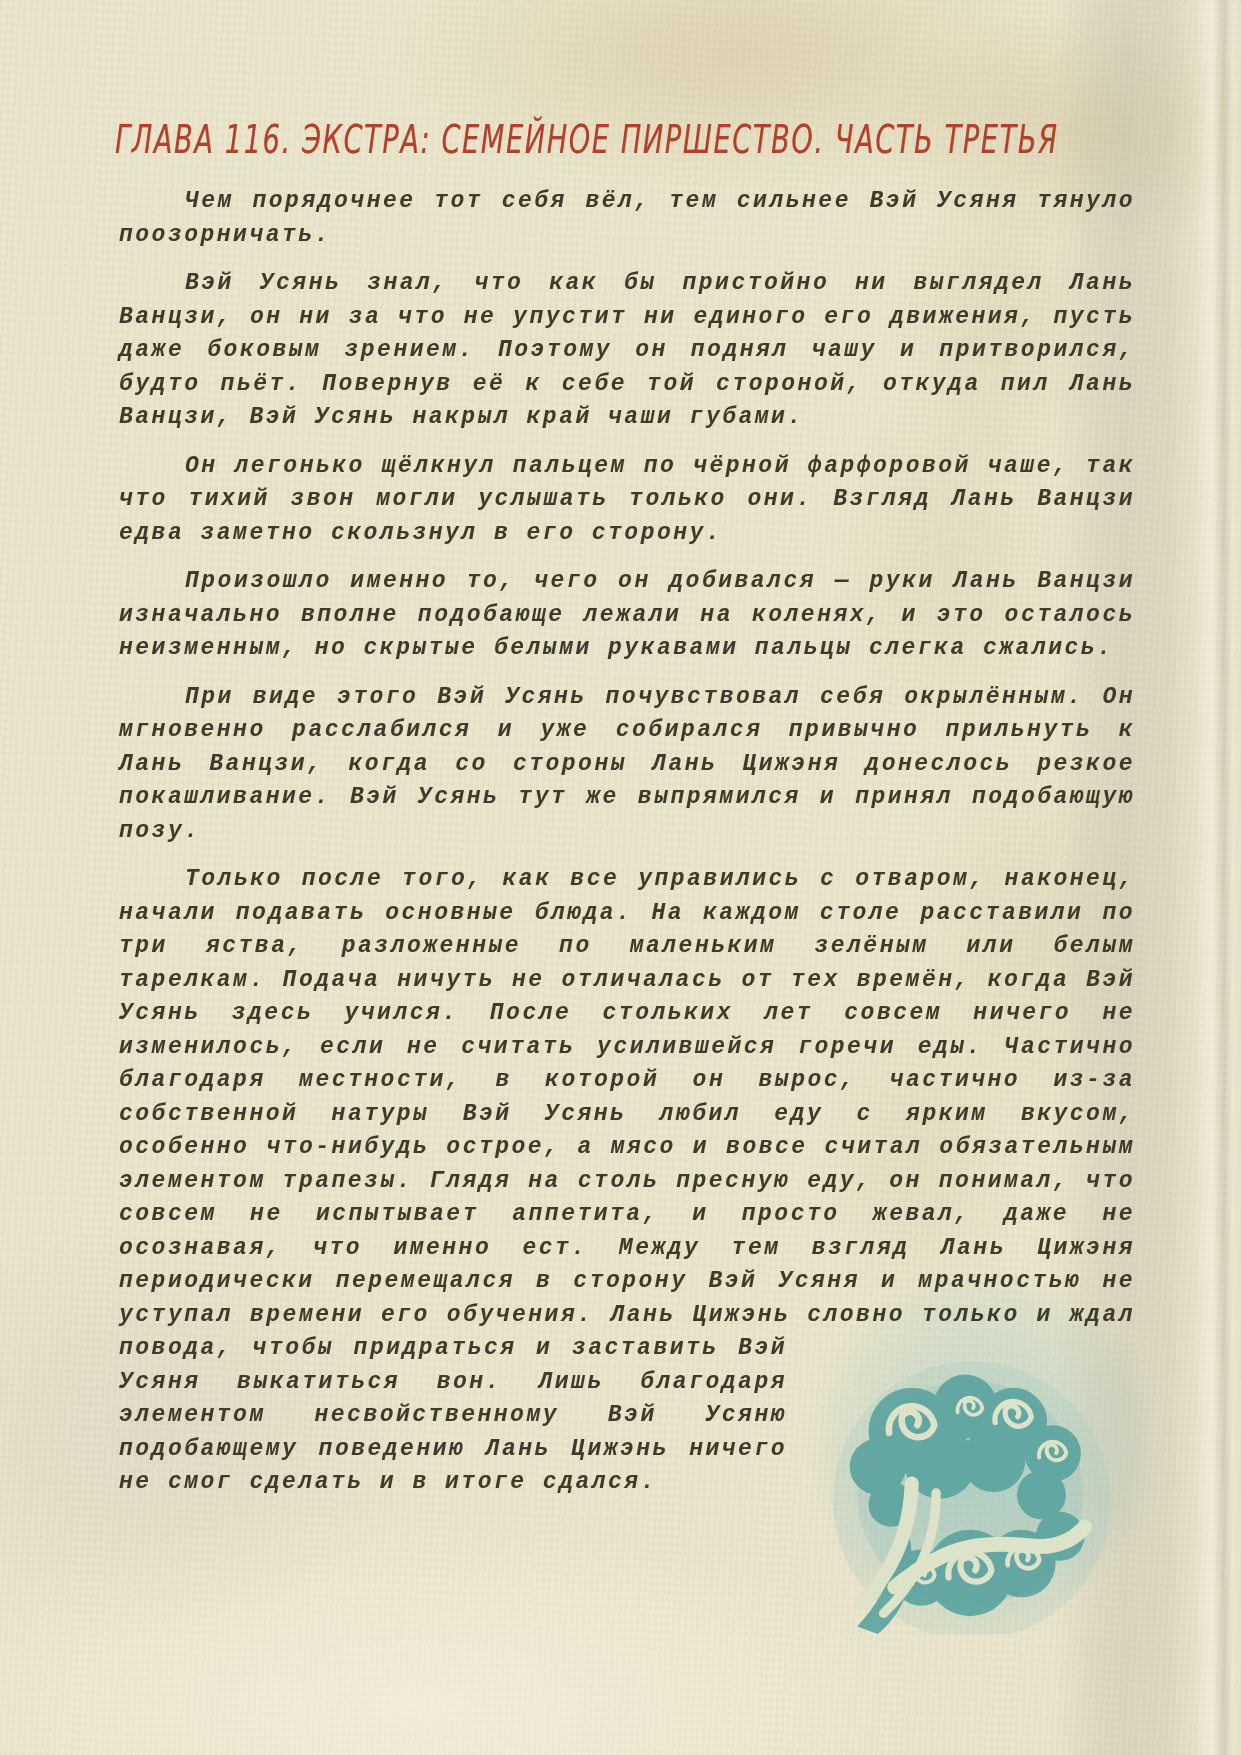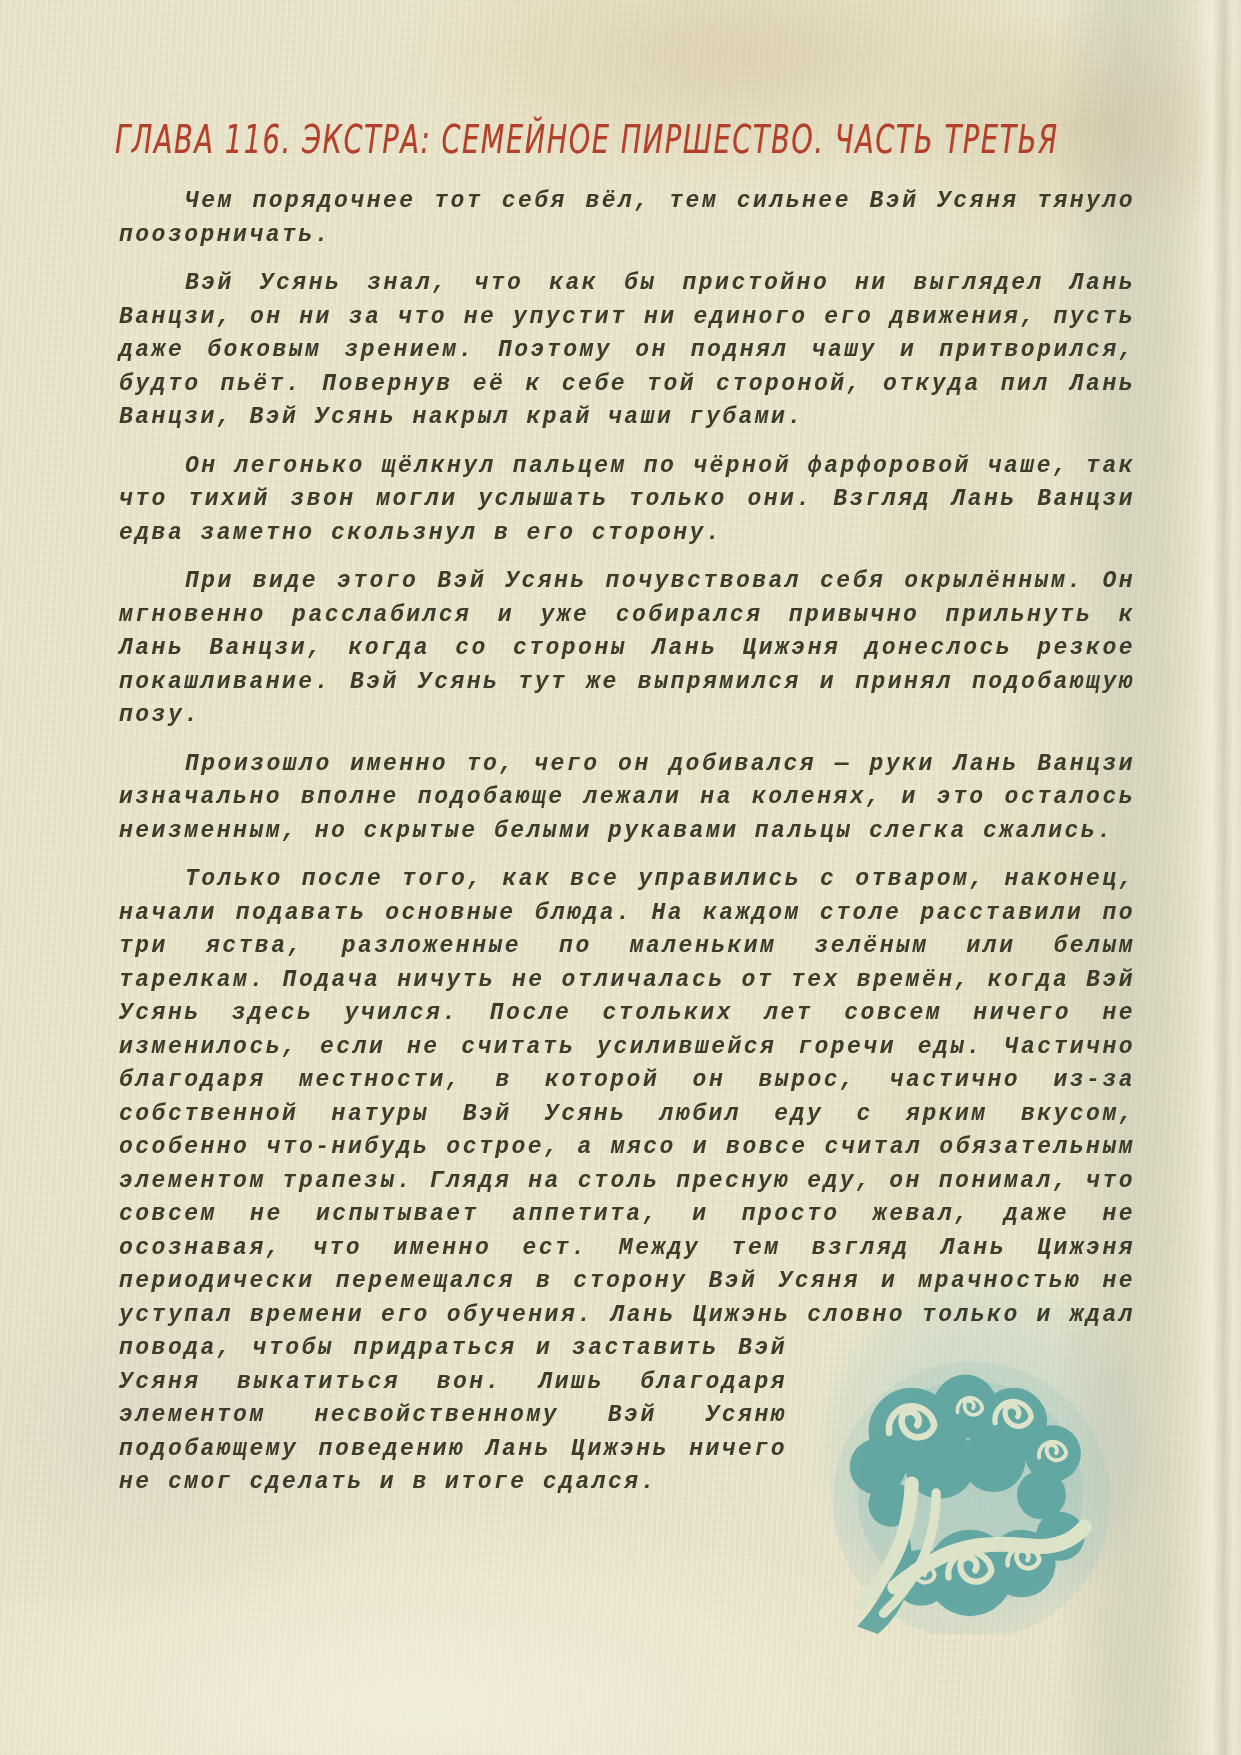--- a/index.html
+++ b/index.html
@@ -86,23 +86,23 @@
   <h1 class="chapter-title">ГЛАВА 116. ЭКСТРА: СЕМЕЙНОЕ ПИРШЕСТВО. ЧАСТЬ ТРЕТЬЯ</h1>
 
   <main class="chapter-text">
 
     <p>Чем порядочнее тот себя вёл, тем сильнее Вэй Усяня тянуло поозорничать.</p>
 
     <p>Вэй Усянь знал, что как бы пристойно ни выглядел Лань Ванцзи, он ни за что не упустит ни единого его движения, пусть даже боковым зрением. Поэтому он поднял чашу и притворился, будто пьёт. Повернув её к себе той стороной, откуда пил Лань Ванцзи, Вэй Усянь накрыл край чаши губами.</p>
 
     <p>Он легонько щёлкнул пальцем по чёрной фарфоровой чаше, так что тихий звон могли услышать только они. Взгляд Лань Ванцзи едва заметно скользнул в его сторону.</p>
 
+    <p>Произошло именно то, чего он добивался — руки Лань Ванцзи изначально вполне подобающе лежали на коленях, и это осталось неизменным, но скрытые белыми рукавами пальцы слегка сжались.</p>
+
     <p>При виде этого Вэй Усянь почувствовал себя окрылённым. Он мгновенно расслабился и уже собирался привычно прильнуть к Лань Ванцзи, когда со стороны Лань Цижэня донеслось резкое покашливание. Вэй Усянь тут же выпрямился и принял подобающую позу.</p>
-
-    <p>Произошло именно то, чего он добивался — руки Лань Ванцзи изначально вполне подобающе лежали на коленях, и это осталось неизменным, но скрытые белыми рукавами пальцы слегка сжались.</p>
 
     <p>
       <span>Только после того, как все управились с отваром, наконец, начали подавать основные блюда. На каждом столе расставили по три яства, разложенные по маленьким зелёным или белым тарелкам. Подача ничуть не отличалась от тех времён, когда Вэй Усянь здесь учился. После стольких лет совсем ничего не изменилось, если не считать усилившейся горечи еды. Частично благодаря местности, в которой он вырос, частично из-за собственной натуры Вэй Усянь любил еду с ярким вкусом, особенно что-нибудь острое, а мясо и вовсе считал обязательным элементом трапезы. Глядя на столь пресную еду, он понимал, что совсем не испытывает аппетита, и просто жевал, даже не осознавая, что именно ест. Между тем взгляд Лань Цижэня периодически перемещался в сторону Вэй Усяня и мрачностью не уступал времени его обучения. Лань Цижэнь словно только и ждал </span><span class="cloud-float">
         <svg viewBox="0 0 300 300" xmlns="http://www.w3.org/2000/svg" aria-hidden="true">
 
           <circle cx="152" cy="158" r="148" fill="#9cc4bd" opacity="0.22"></circle>
           <circle cx="150" cy="150" r="120" fill="#8abcb6" opacity="0.25"></circle>
 
           <g fill="#5ba39f" opacity="0.9">
             <circle cx="88" cy="84" r="46"></circle>

